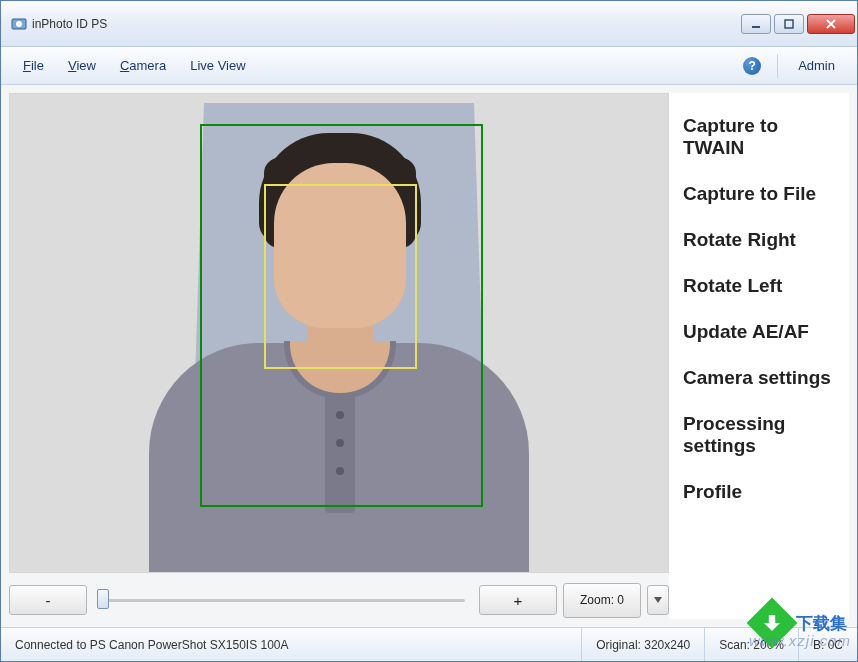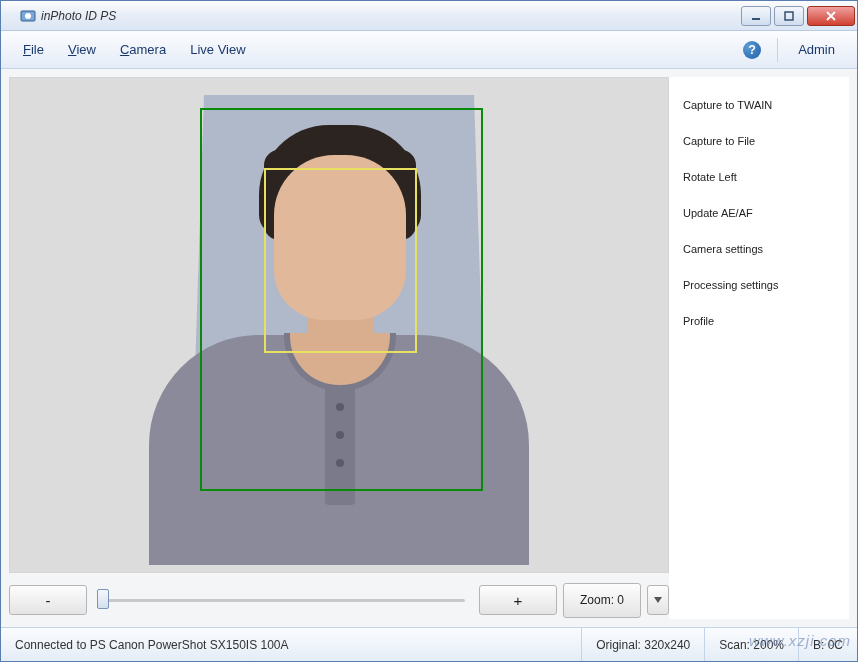--- a/index.html
+++ b/index.html
@@ -1,21 +1,21 @@
 <!DOCTYPE html>
 <html><head>
   <meta charset="utf-8">
   <style>
     * { box-sizing: border-box; margin: 0; padding: 0; }
     body { font-family: "Segoe UI", Tahoma, sans-serif; font-size: 12px; color: #222; background: #fff; }
     
     .window { width: 858px; height: 662px; border: 1px solid #5a7db0; background: #fff; display: flex; flex-direction: column; }
     
     
-    .titlebar { height: 30px; background: linear-gradient(to bottom, #fdfdfe, #e8eef8 45%, #dce6f4); border-bottom: 1px solid #b8c9e0; display: flex; align-items: center; padding-left: 19px; font-style: italic; }
+    .titlebar { height: 46px; background: linear-gradient(to bottom, #fdfdfe, #e8eef8 45%, #dce6f4); border-bottom: 1px solid #b8c9e0; display: flex; align-items: center; padding-left: 10px; }
     .titlebar-icon { width: 16px; height: 16px; margin-right: 5px; }
     .titlebar-text { flex: 1; font-size: 12px; color: #333; }
     .win-buttons { display: flex; gap: 3px; margin-right: 2px; }
     .win-btn { width: 30px; height: 20px; border: 1px solid #8a9db5; border-radius: 3px; display: flex; align-items: center; justify-content: center; cursor: pointer; }
     .win-min { background: linear-gradient(to bottom, #f4f7fc, #d0ddef); }
     .win-max { background: linear-gradient(to bottom, #f4f7fc, #d0ddef); }
     .win-close { background: linear-gradient(to bottom, #f0a0a0, #d04030); border-color: #a03020; width: 48px; }
     .win-btn svg { width: 12px; height: 10px; }
     
     
@@ -23,21 +23,21 @@
     .menu-item { padding: 6px 12px; cursor: pointer; font-size: 13px; color: #1a3a6e; }
     .menu-item span.ul { text-decoration: underline; }
     .menu-spacer { flex: 1; }
     .help-icon { width: 18px; height: 18px; border-radius: 50%; background: radial-gradient(circle at 30% 30%, #5b9bd5, #1f5fa8); color: #fff; display: flex; align-items: center; justify-content: center; font-weight: bold; font-size: 12px; margin: 0 8px; cursor: pointer; }
     .menu-divider { width: 1px; height: 24px; background: #c5d3e8; margin: 0 8px; }
     
     
     .body-area { flex: 1; display: flex; background: #f4f5f6; padding: 8px; gap: 0; }
     .preview-col { flex: 1; display: flex; flex-direction: column; }
     .sidebar { width: 180px; background: #fff; padding: 10px 8px; }
-    .side-item { padding: 12px 6px; font-size: 11px; color: #222; cursor: pointer; }
+    .side-item { padding: 12px 6px; font-size: 19px; color: #222; cursor: pointer; font-weight: bold; }
     
     
     .preview-frame { flex: 1; background: #fff; border: 1px solid #d5d5d5; position: relative; overflow: hidden; display: flex; align-items: center; justify-content: center; }
     .photo-bg { width: 100%; height: 100%; background: #dcdcdc; position: relative; }
     .photo-subject { position: absolute; left: 50%; top: 50%; transform: translate(-50%, -50%); width: 460px; height: 460px; }
     .backdrop { position: absolute; left: 80px; top: 0; right: 80px; bottom: 0; background: #b0b9c9; clip-path: polygon(5% 0, 95% 0, 100% 100%, 0 100%); }
     
     .head { position: absolute; left: 165px; top: 60px; width: 132px; height: 165px; background: #e2b89a; border-radius: 60px 60px 50px 50px; }
     .hair { position: absolute; left: 150px; top: 30px; width: 162px; height: 110px; background: #2b2420; border-radius: 70px 70px 20px 20px; }
     .hair2 { position: absolute; left: 155px; top: 55px; width: 30px; height: 90px; background: #2b2420; border-radius: 20px; }
@@ -147,30 +147,35 @@
         <div class="zoom-drop">
           <svg width="8" height="6" viewBox="0 0 8 6">
               <path d="M0 0 L8 0 L4 6 Z" fill="#555"></path>
             </svg>
         </div>
       </div>
     </div>
     <div class="sidebar">
       <div class="side-item">Capture to TWAIN</div>
       <div class="side-item">Capture to File</div>
+      <div class="side-item">Rotate Right</div>
       <div class="side-item">Rotate Left</div>
       <div class="side-item">Update AE/AF</div>
       <div class="side-item">Camera settings</div>
       <div class="side-item">Processing settings</div>
       <div class="side-item">Profile</div>
     </div>
   </div>
 
   <div class="statusbar">
     <div class="status-cell">Connected to PS Canon PowerShot SX150IS 100A</div>
     <div class="status-cell">Original: 320x240</div>
     <div class="status-cell">Scan: 200%</div>
     <div class="status-cell">B: 0C</div>
   </div>
 
+  <div class="wm1">
+    <div class="wm-arrow"></div>
+    <div class="wm-text">下载集</div>
+  </div>
   <div class="wm2">www.xzji.com</div>
 
 </div>
 
 </body></html>

